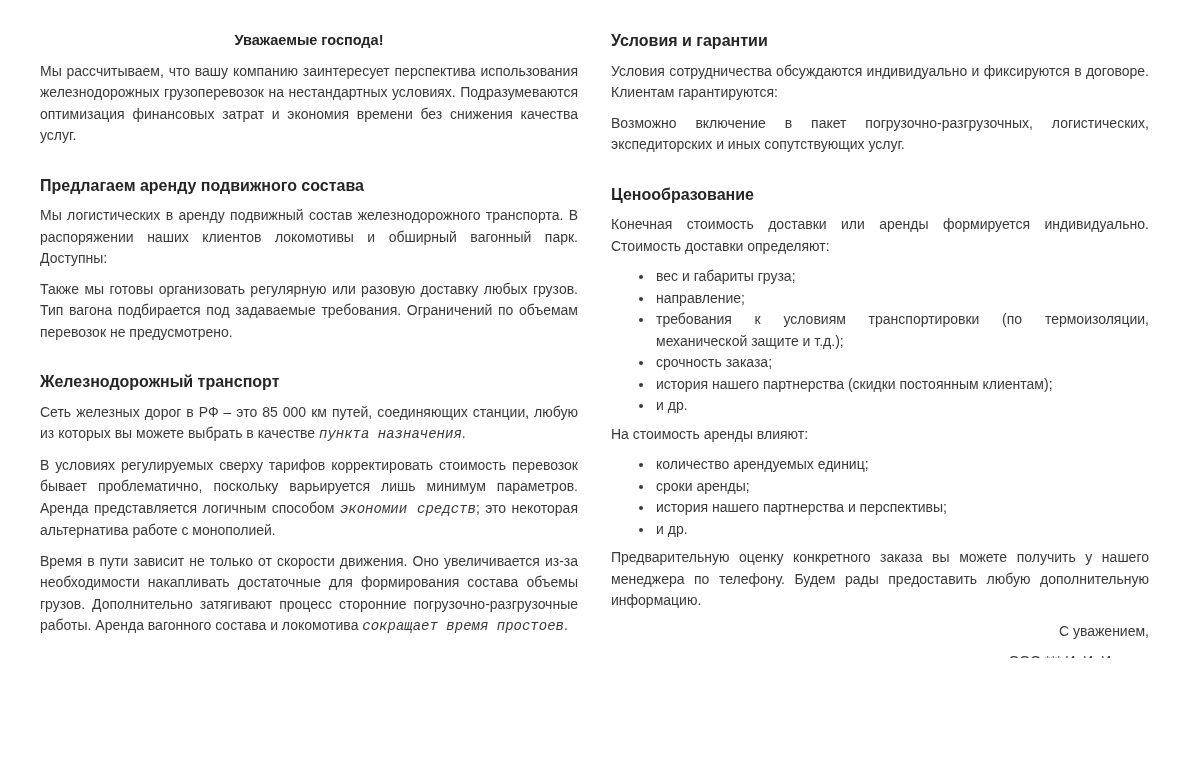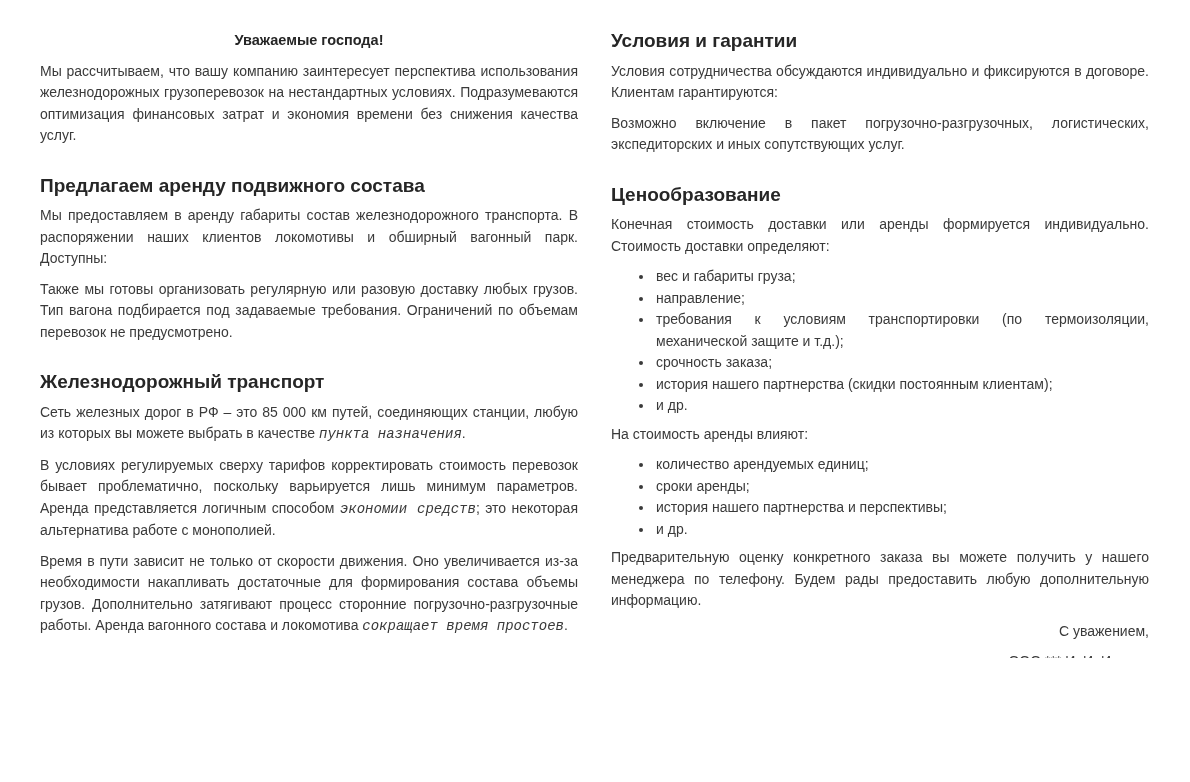--- a/index.html
+++ b/index.html
@@ -24,21 +24,21 @@
 
   .doc-title {
     margin: 0 0 9px 0;
     text-align: center;
     font-weight: bold;
     color: #262626;
     font-size: 14.5px;
   }
   h2.section-heading {
     margin: 28px 0 9px 0;
-    font-size: 19px;
+    font-size: 16px;
     font-weight: bold;
     color: #262626;
     line-height: 21.5px;
   }
   h2.first { margin-top: 0; }
   p {
     margin: 0 0 9px 0;
     text-align: justify;
   }
   ul.bullet-list {
@@ -63,21 +63,21 @@
 <div class="page">
 
   <div class="col col-left">
 
     <div class="doc-title">Уважаемые господа!</div>
 
     <p>Мы рассчитываем, что вашу компанию заинтересует перспектива использования железнодорожных грузоперевозок на нестандартных условиях. Подразумеваются оптимизация финансовых затрат и экономия времени без снижения качества услуг.</p>
 
     <h2 class="section-heading">Предлагаем аренду подвижного состава</h2>
 
-    <p>Мы предоставляем в аренду габариты состав железнодорожного транспорта. В распоряжении наших клиентов локомотивы и обширный вагонный парк. Доступны:</p>
+    <p>Мы логистических в аренду подвижный состав железнодорожного транспорта. В распоряжении наших клиентов локомотивы и обширный вагонный парк. Доступны:</p>
 
 
     <p>Также мы готовы организовать регулярную или разовую доставку любых грузов. Тип вагона подбирается под задаваемые требования. Ограничений по объемам перевозок не предусмотрено.</p>
 
     <h2 class="section-heading">Железнодорожный транспорт</h2>
 
     <p><span>Сеть железных дорог в РФ – это 85 000 км путей, соединяющих станции, любую из которых вы можете выбрать в качестве </span><em>пункта назначения</em><span>.</span></p>
 
     <p><span>В условиях регулируемых сверху тарифов корректировать стоимость перевозок бывает проблематично, поскольку варьируется лишь минимум параметров. Аренда представляется логичным способом </span><em>экономии средств</em><span>; это некоторая альтернатива работе с монополией.</span></p>
 

